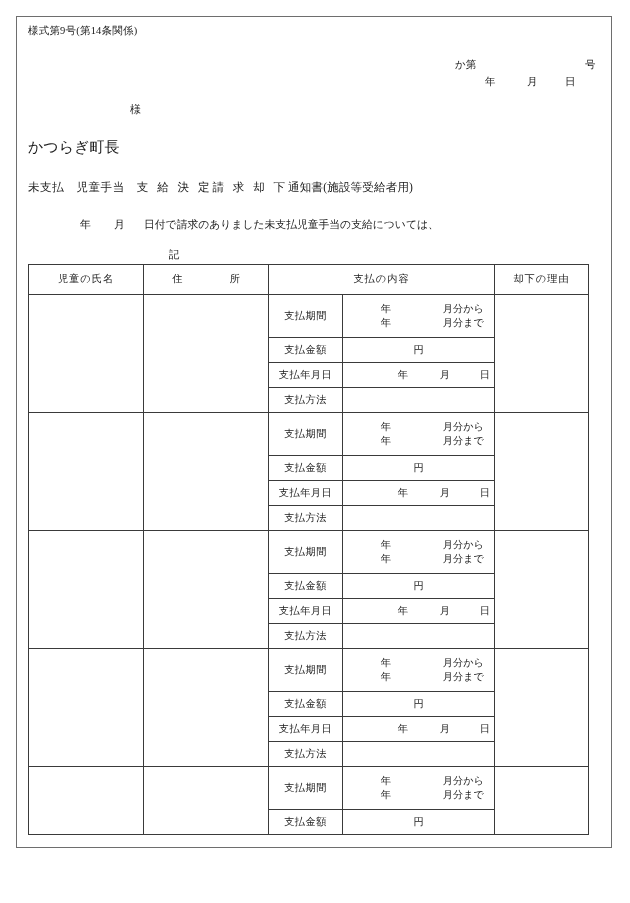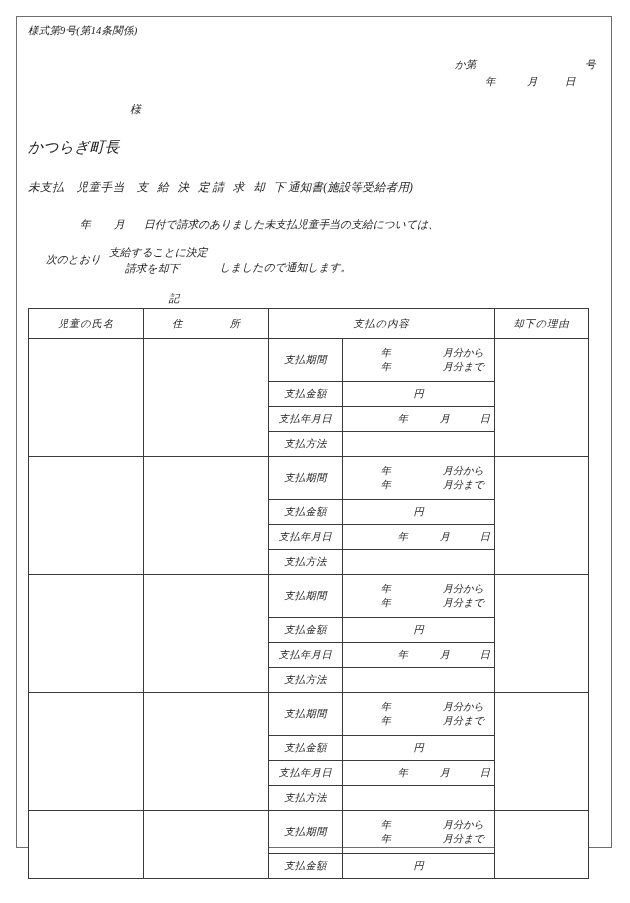--- a/index.html
+++ b/index.html
@@ -25,21 +25,20 @@
     width: 596px;
     height: 832px;
     border: 1px solid #6e6e6e;
     box-sizing: border-box;
   }
   .inner {
     position: absolute;
     left: 28px;
     top: 24px;
     width: 572px;
-    font-style: italic;
   }
 
   
   .form-no {
     font-size: 10.5px;
     letter-spacing: .2px;
     margin: 0 0 20px 0;
   }
   .doc-meta {
     position: relative;
@@ -243,28 +242,20 @@
         <span>支 給 決 定</span>
         <span>請 求 却 下</span>
       </span>
       <span class="title-post">通知書(施設等受給者用)</span>
     </div>
 
     <div class="stmt1">
       <span class="y">年</span><span class="m">月</span><span>日付で請求のありました未支払児童手当の支給については、</span>
     </div>
 
-    <div class="stmt2">
-      <span class="stmt2-lead">次のとおり</span>
-      <span class="stmt2-stack">
-        <span class="a">支給することに決定</span>
-        <span class="b">請求を却下</span>
-      </span>
-      <span class="stmt2-tail">しましたので通知します。</span>
-    </div>
 
     <div class="legal">
     </div>
 
     <div class="ki">記</div>
 
     <table class="form-table">
       <colgroup>
         <col class="col-name">
           <col class="col-addr">

